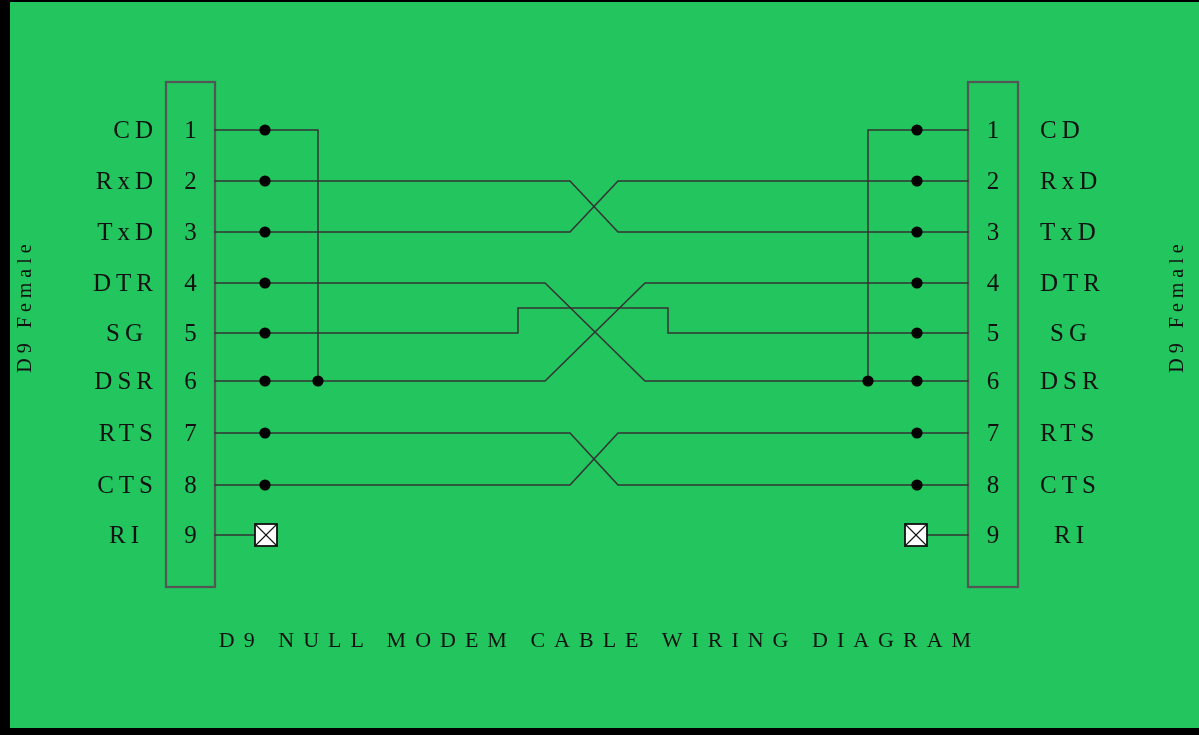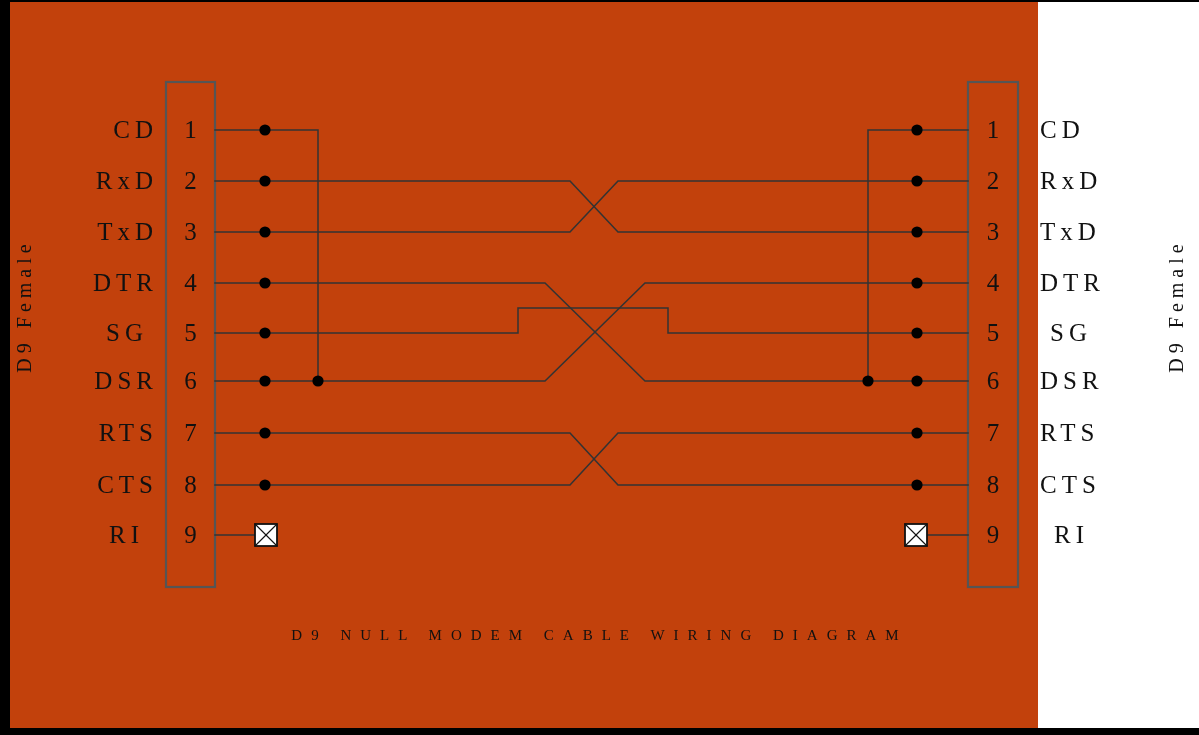--- a/index.html
+++ b/index.html
@@ -9,23 +9,23 @@
     background: #ffffff;
   }
   body {
     width: 1199px;
     height: 735px;
     overflow: hidden;
     font-family: "Liberation Serif", "DejaVu Serif", serif;
   }
   #diagram-root {
     position: relative;
-    width: 1038px;
+    width: 1199px;
     height: 735px;
-    background: #c2410c;
+    background: #22c55e;
   }
   #wiring-svg {
     position: absolute;
     left: 0;
     top: 0;
     width: 1199px;
     height: 735px;
     display: block;
   }
   .frame-band {
@@ -54,21 +54,21 @@
     letter-spacing: 5px;
     text-align: left;
     line-height: 1;
   }
   .pin-num {
     font-size: 25px;
     line-height: 1;
     text-align: center;
   }
   #diagram-title {
-    font-size: 15px;
+    font-size: 22px;
     letter-spacing: 9px;
     color: #111111;
     left: 0;
     width: 1199px;
     text-align: center;
     top: 627px;
   }
   .side-label {
     font-size: 20px;
     letter-spacing: 5px;

